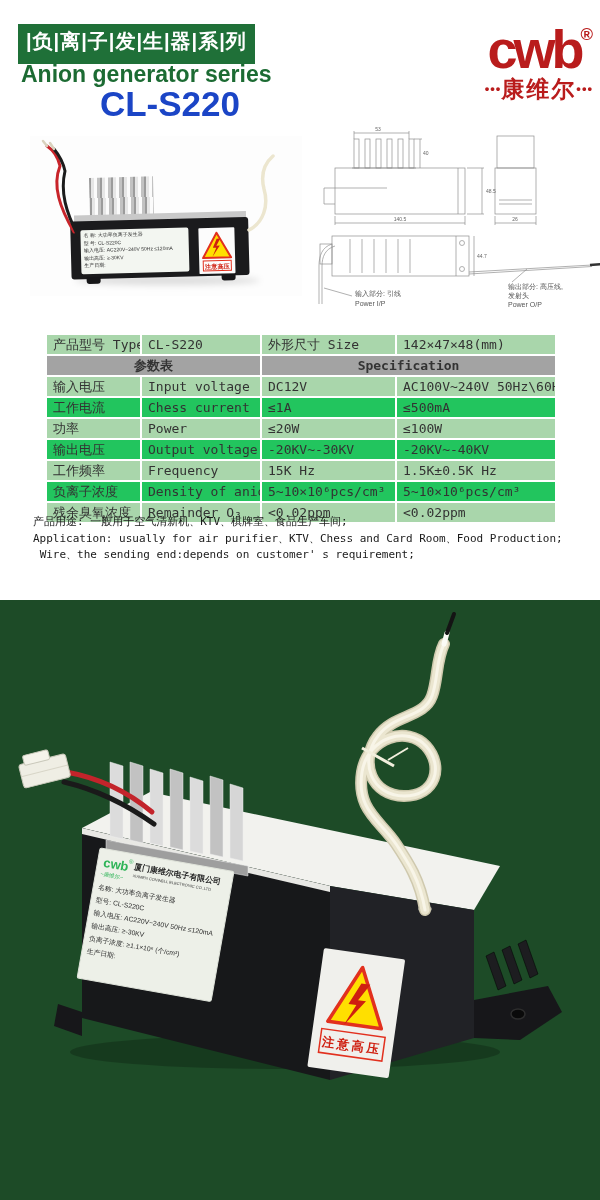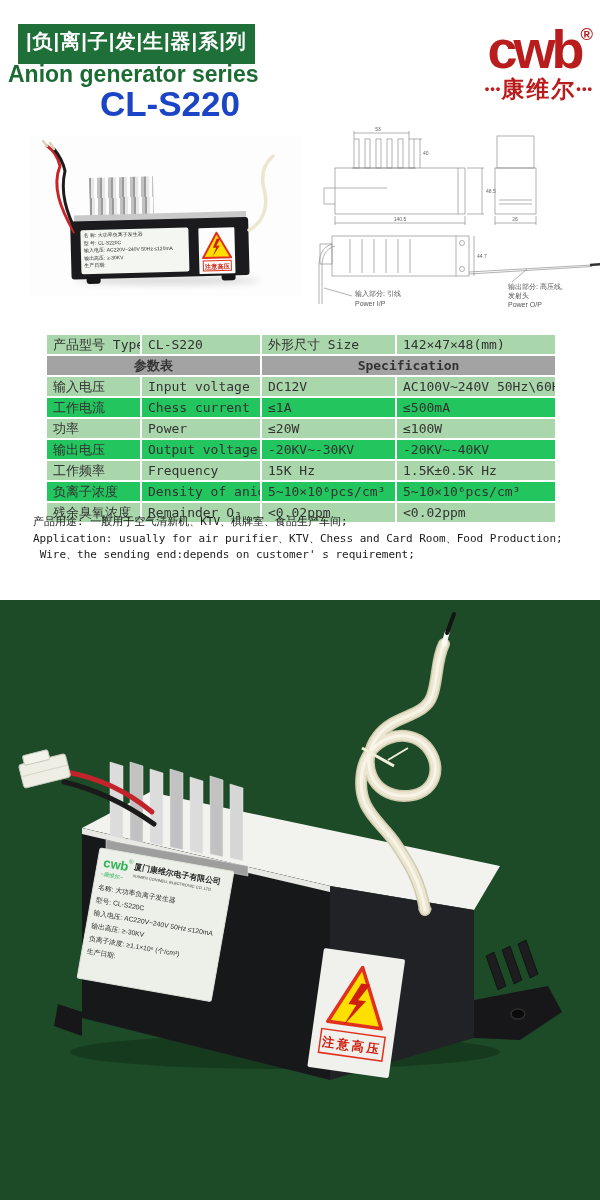--- a/index.html
+++ b/index.html
@@ -1,21 +1,21 @@
 <!DOCTYPE html>
 <html><head>
 <meta charset="utf-8">
 <style>
   html,body{margin:0;padding:0;background:#ffffff;}
   .page{position:relative;width:600px;height:1200px;background:#fff;overflow:hidden;
         font-family:"Liberation Sans",sans-serif;}
   
   .series-badge{position:absolute;left:18px;top:24px;height:40px;line-height:34px;
     background:#1f7038;color:#fff;font-size:20px;font-weight:bold;padding:0 8px;letter-spacing:1px;}
-  .series-en{position:absolute;left:8px;top:61px;color:#1c6b33;font-weight:bold;font-size:23px;}
+  .series-en{position:absolute;left:21px;top:61px;color:#1c6b33;font-weight:bold;font-size:23px;}
   .logo-wrap{position:absolute;left:398px;top:24px;width:195px;text-align:right;color:#b91c1c;}
   .logo-text{font-size:54px;font-weight:900;letter-spacing:-4px;line-height:50px;}
   .logo-reg{font-size:17px;vertical-align:28px;letter-spacing:0;font-weight:bold;}
   .logo-sub{margin-top:0px;font-size:23px;letter-spacing:2px;font-weight:bold;}
   .logo-sub .dots{font-size:13px;vertical-align:4px;letter-spacing:1px;}
   .model-title{position:absolute;left:60px;top:84px;width:220px;text-align:center;
     color:#1b45c6;font-weight:bold;font-size:35px;letter-spacing:0px;}
   
   .photo-top{position:absolute;left:30px;top:136px;width:272px;height:160px;background:#fdfdfd;}
   .pt-rot{position:absolute;left:0;top:0;width:100%;height:100%;transform:rotate(-1.5deg);}

